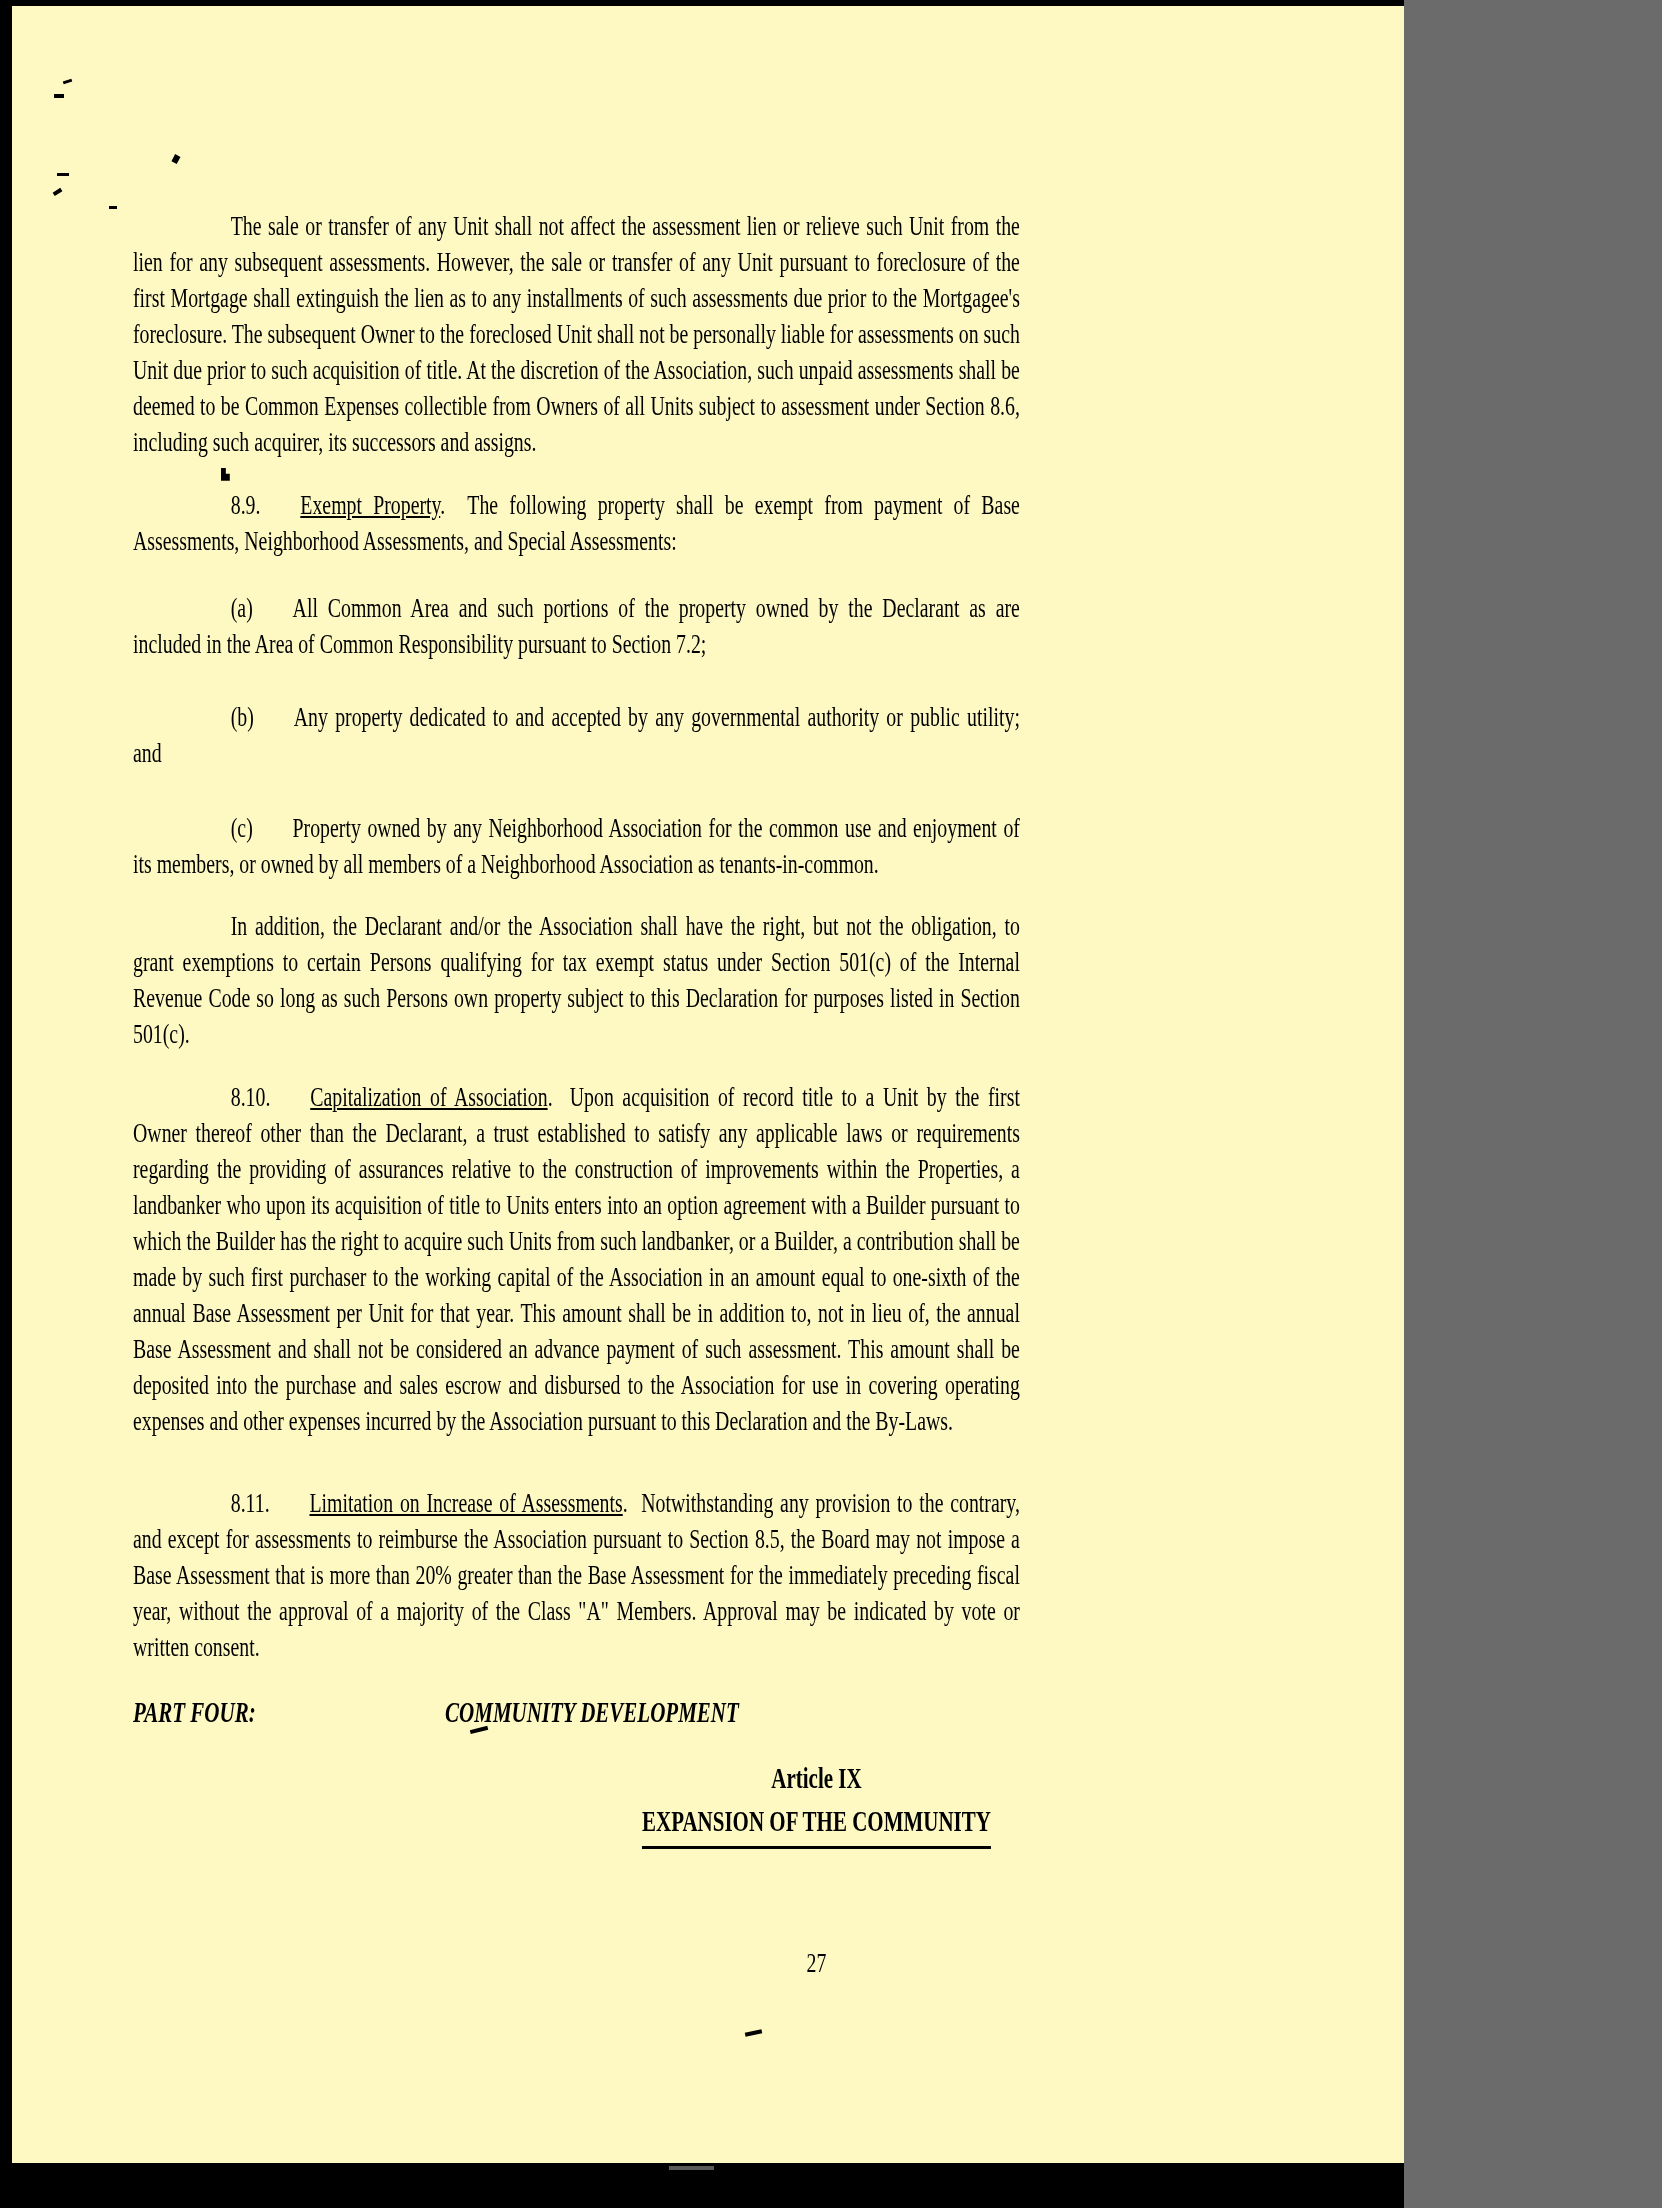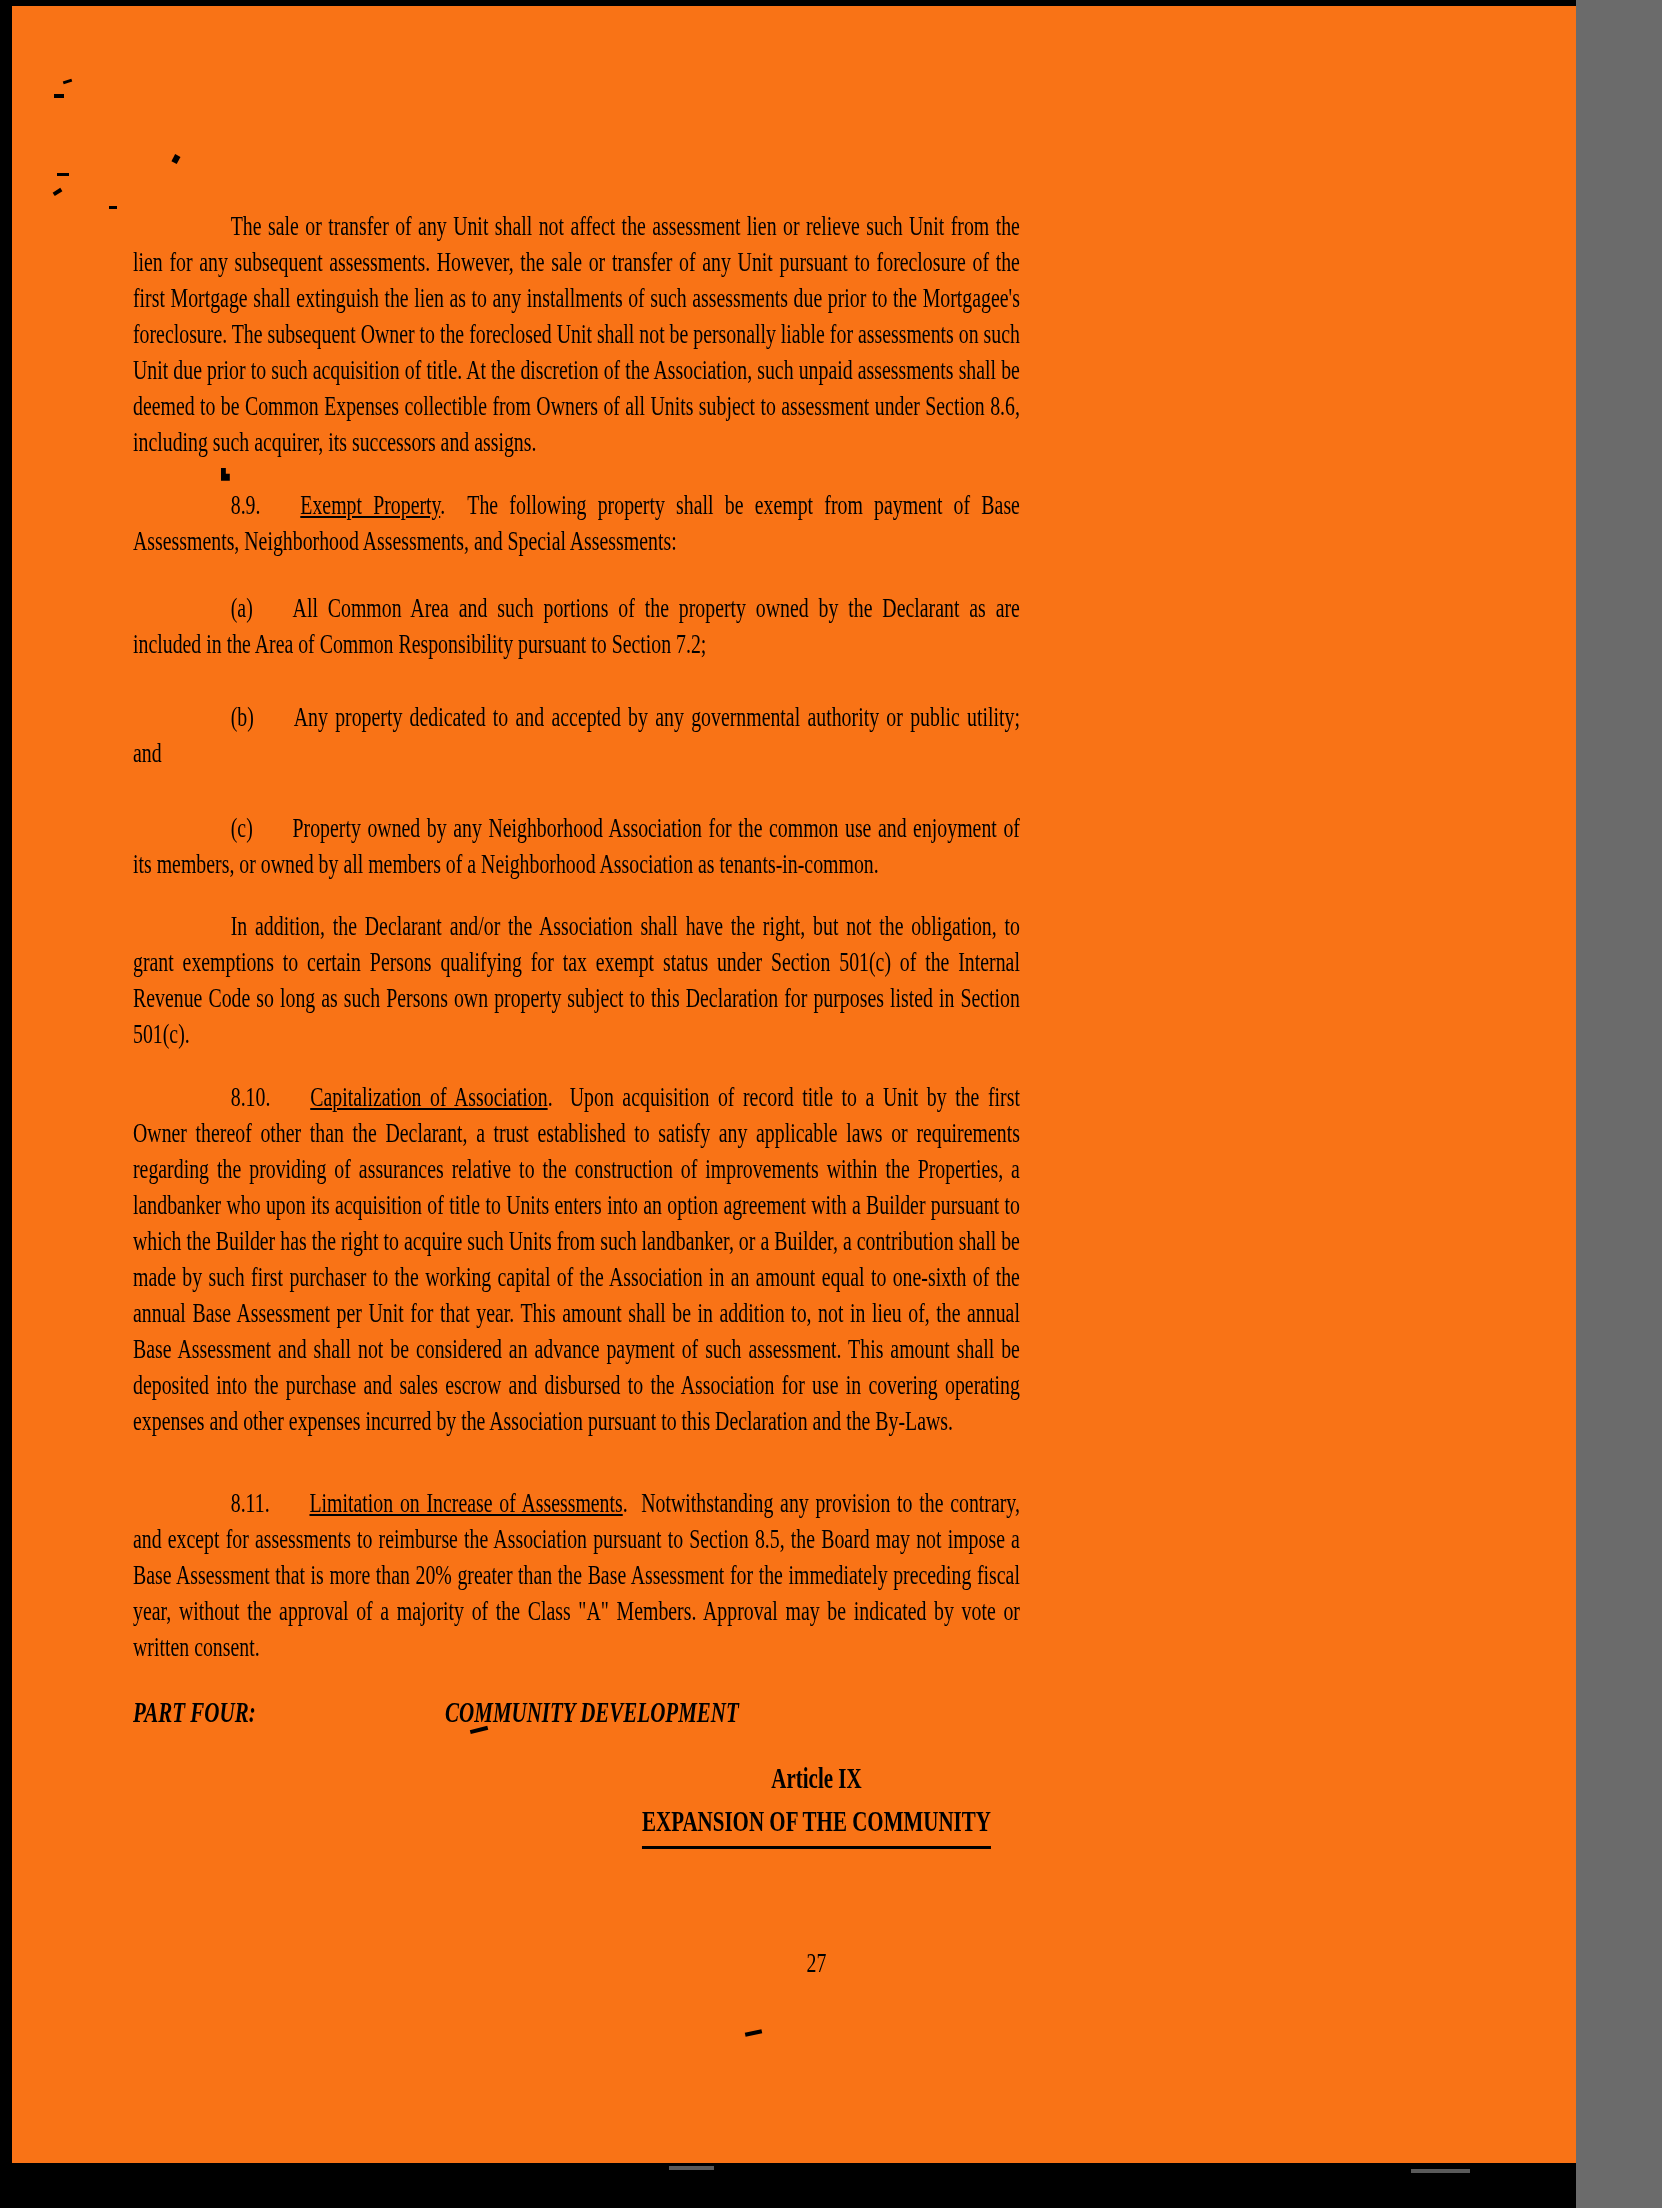--- a/index.html
+++ b/index.html
@@ -1,18 +1,18 @@
 <!DOCTYPE html>
 <html><head>
 <meta charset="utf-8">
 <style>
   html,body{margin:0;padding:0;background:#6b6b6b;}
   .page{
-    position:relative;width:1568px;height:2208px;background:#f97316;
-    overflow:hidden;color:#000;font-family:"Liberation Serif",serif;padding-left:8px;
+    position:relative;width:1404px;height:2208px;background:#fef9c3;
+    overflow:hidden;color:#000;font-family:"Liberation Serif",serif;
   }
   
   .bar{position:absolute;background:#000;}
   .bar-left{left:0;top:0;width:11.8px;height:2208px;}
   .bar-top{left:0;top:0;width:1662px;height:5.9px;}
   .bar-bottom{left:0;top:2163px;width:1662px;height:45px;}
   .edge-right{left:1660px;top:0;width:2px;height:2208px;}
   .line-right{left:1654px;top:1068px;width:2.9px;height:1095px;}
   .rdash1{left:1654px;top:982px;width:2.9px;height:13.7px;}
   .rdash2{left:1654px;top:1010px;width:2.9px;height:8.8px;}

